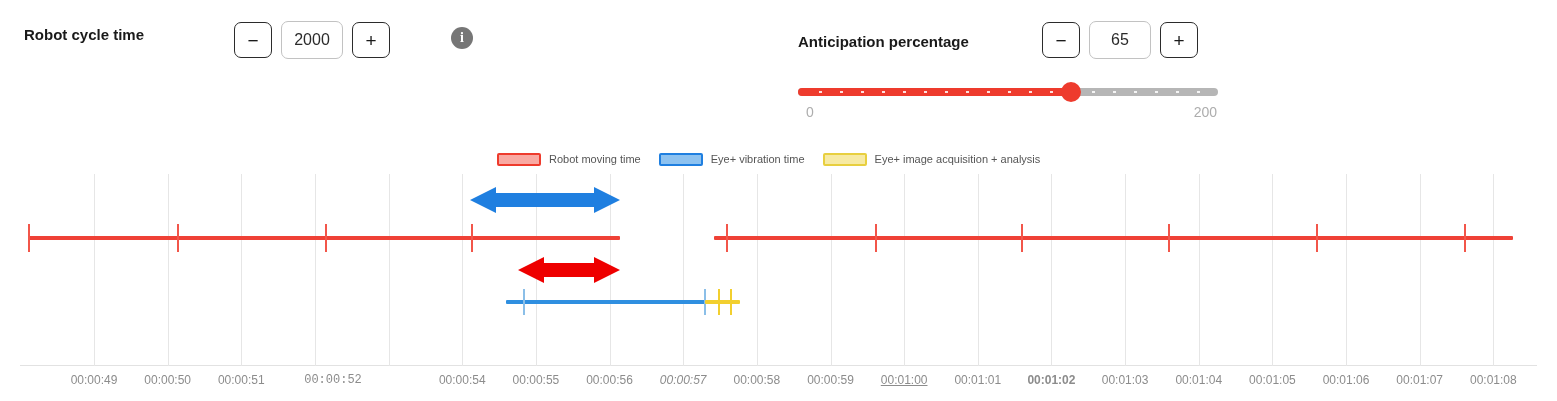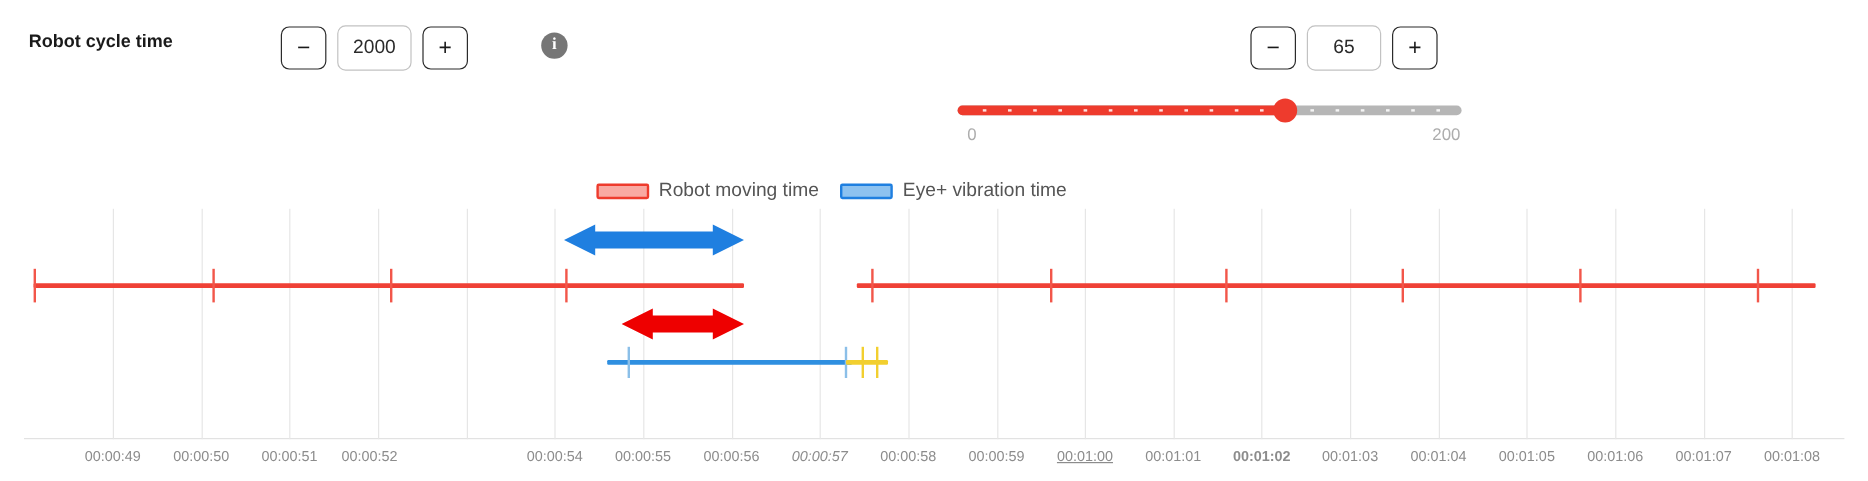--- a/index.html
+++ b/index.html
@@ -218,40 +218,41 @@
     width: 44px;
     height: 13px;
     border-radius: 2px;
     margin-right: 8px;
     box-sizing: border-box;
   }
   .sw-red { background: #f9a9a2; border: 2px solid #ee3b2d; }
   .sw-blue { background: #8dc2f0; border: 2px solid #1f7fe0; }
   .sw-yellow { background: #f7eaa3; border: 2px solid #e8cf3f; }
   .legend-text {
-    font-size: 16px;
+    font-size: 11px;
     color: #555555;
     white-space: nowrap;
   }
 </style>
 </head>
 <body>
 
 <div class="panel">
 
   <div class="control-label" style="left:24px; top:26px;">Robot cycle time</div>
 
   <div class="stepper" style="left:234px; top:21px;">
     <button class="step-btn">−</button>
     <div class="step-value">2000</div>
     <button class="step-btn">+</button>
   </div>
 
   <div class="info-icon" style="left:451px; top:27px;">i</div>
 
+  <div class="control-label" style="left:798px; top:33px;">Anticipation percentage</div>
 
   <div class="stepper" style="left:1042px; top:21px;">
     <button class="step-btn">−</button>
     <div class="step-value">65</div>
     <button class="step-btn">+</button>
   </div>
 
   <div class="slider-wrap">
     <div class="slider-track"></div>
     <div class="slider-fill" id="slider-fill" style="width: 273px; background: rgb(238, 59, 45);"></div>
@@ -282,20 +283,24 @@
   </div>
 
   <div class="legend" id="legend">
       <div class="legend-item">
         <div class="legend-swatch sw-red"></div>
         <div class="legend-text">Robot moving time</div>
       </div>
       <div class="legend-item">
         <div class="legend-swatch sw-blue"></div>
         <div class="legend-text">Eye+ vibration time</div>
+      </div>
+      <div class="legend-item">
+        <div class="legend-swatch sw-yellow"></div>
+        <div class="legend-text">Eye+ image acquisition + analysis</div>
       </div>
     </div>
 
   <div class="chart" id="chart">
     <div class="axis-baseline"></div>
   <div class="gridline" style="left: 94px;"></div>
       <div class="gridline" style="left: 167.65px;"></div>
       <div class="gridline" style="left: 241.3px;"></div>
       <div class="gridline" style="left: 314.95px;"></div>
       <div class="gridline" style="left: 388.6px;"></div>
@@ -337,21 +342,21 @@
       </svg>
       <svg class="arrow-svg" width="102" height="44" viewBox="0 0 102 44" style="left: 518px; top: 74px;">
         <polygon points="0,22 26,9 26,15 76,15 76,9 102,22 76,35 76,29 26,29 26,35" fill="#ee0000"></polygon>
       </svg>
     </div>
 
   <div class="xlabels" id="xlabels">
       <div class="xlabel" style="left: 94px;">00:00:49</div>
       <div class="xlabel" style="left: 167.65px;">00:00:50</div>
       <div class="xlabel" style="left: 241.3px;">00:00:51</div>
-      <div class="xlabel" style="left: 308px;">00:00:52</div>
+      <div class="xlabel" style="left: 333px; font-family: Liberation Mono, monospace;">00:00:52</div>
       <div class="xlabel" style="left: 388.6px; margin-top: 36px;">00:00:53</div>
       <div class="xlabel" style="left: 462.25px;">00:00:54</div>
       <div class="xlabel" style="left: 535.9px;">00:00:55</div>
       <div class="xlabel" style="left: 609.55px;">00:00:56</div>
       <div class="xlabel" style="left: 683.2px; font-style: italic;">00:00:57</div>
       <div class="xlabel" style="left: 756.85px;">00:00:58</div>
       <div class="xlabel" style="left: 830.5px;">00:00:59</div>
       <div class="xlabel" style="left: 904.15px; text-decoration: underline;">00:01:00</div>
       <div class="xlabel" style="left: 977.8px;">00:01:01</div>
       <div class="xlabel" style="left: 1051.45px; font-weight: bold;">00:01:02</div>

